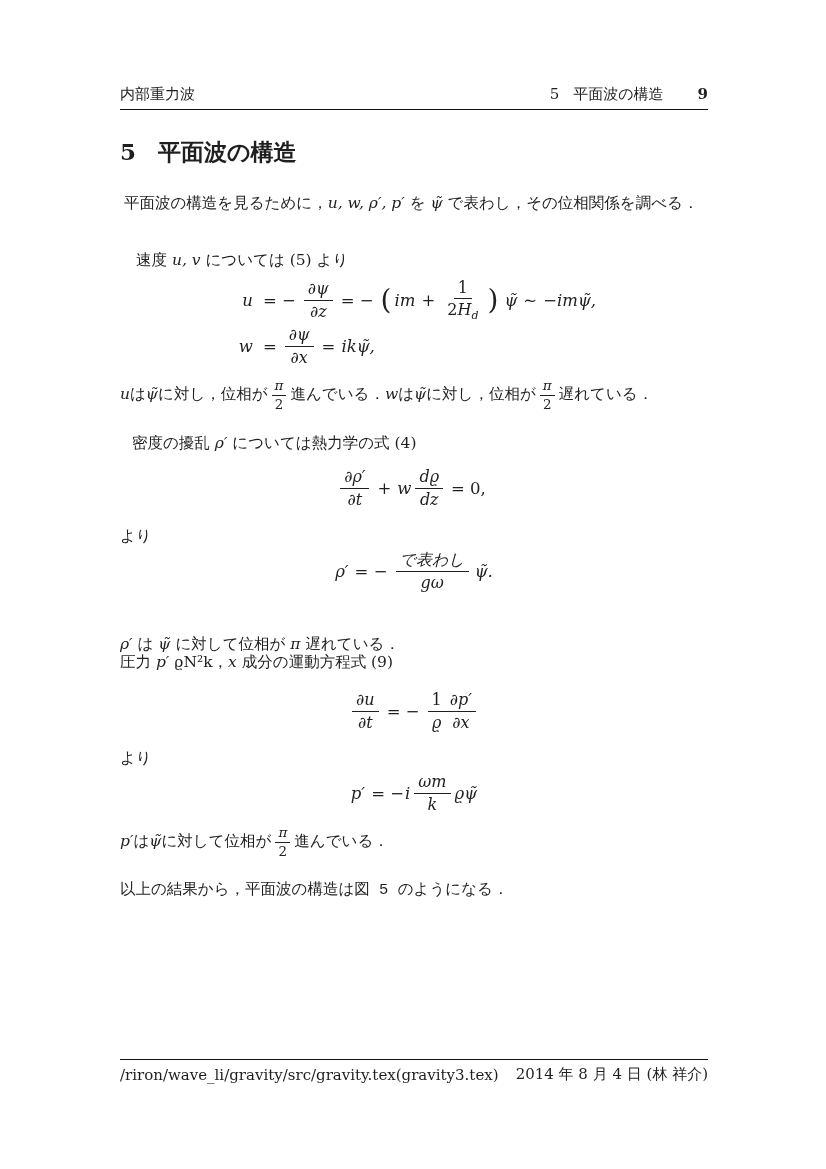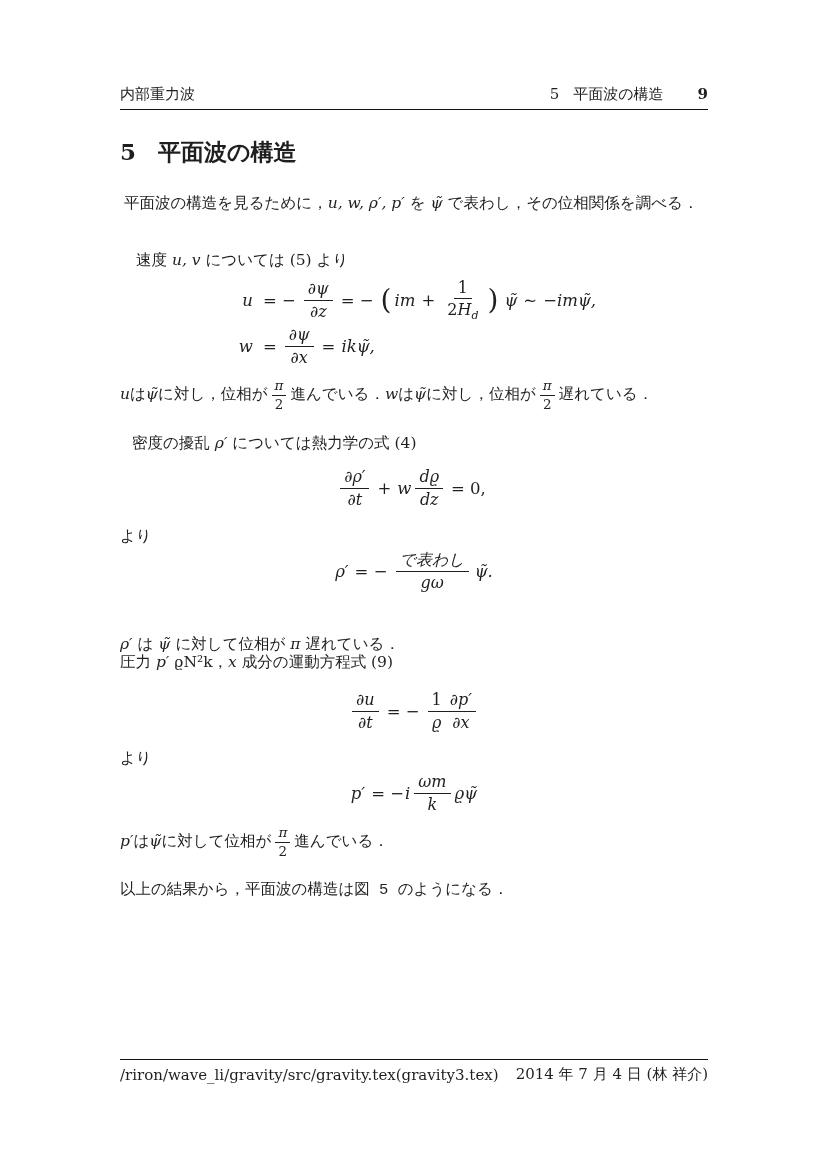--- a/index.html
+++ b/index.html
@@ -194,18 +194,18 @@
         </span>
         <span>  進んでいる．</span>
     </div>
 
     <p class="blk para" style="top:879px;margin:0;font-family:Liberation Mono, monospace;"><span>以上の結果から，平面波の構造は図 5 のようになる．</span></p>
 
     <div class="blk" style="top:1059px;">
       <div class="rule"></div>
       <div class="footer-row">
         <span>/riron/wave_li/gravity/src/gravity.tex(gravity3.tex)</span>
-        <span>2014 年 7 月 4 日 (林 祥介)</span>
+        <span>2014 年 8 月 4 日 (林 祥介)</span>
       </div>
     </div>
 
   </div>
 </div>
 
 </body></html>

